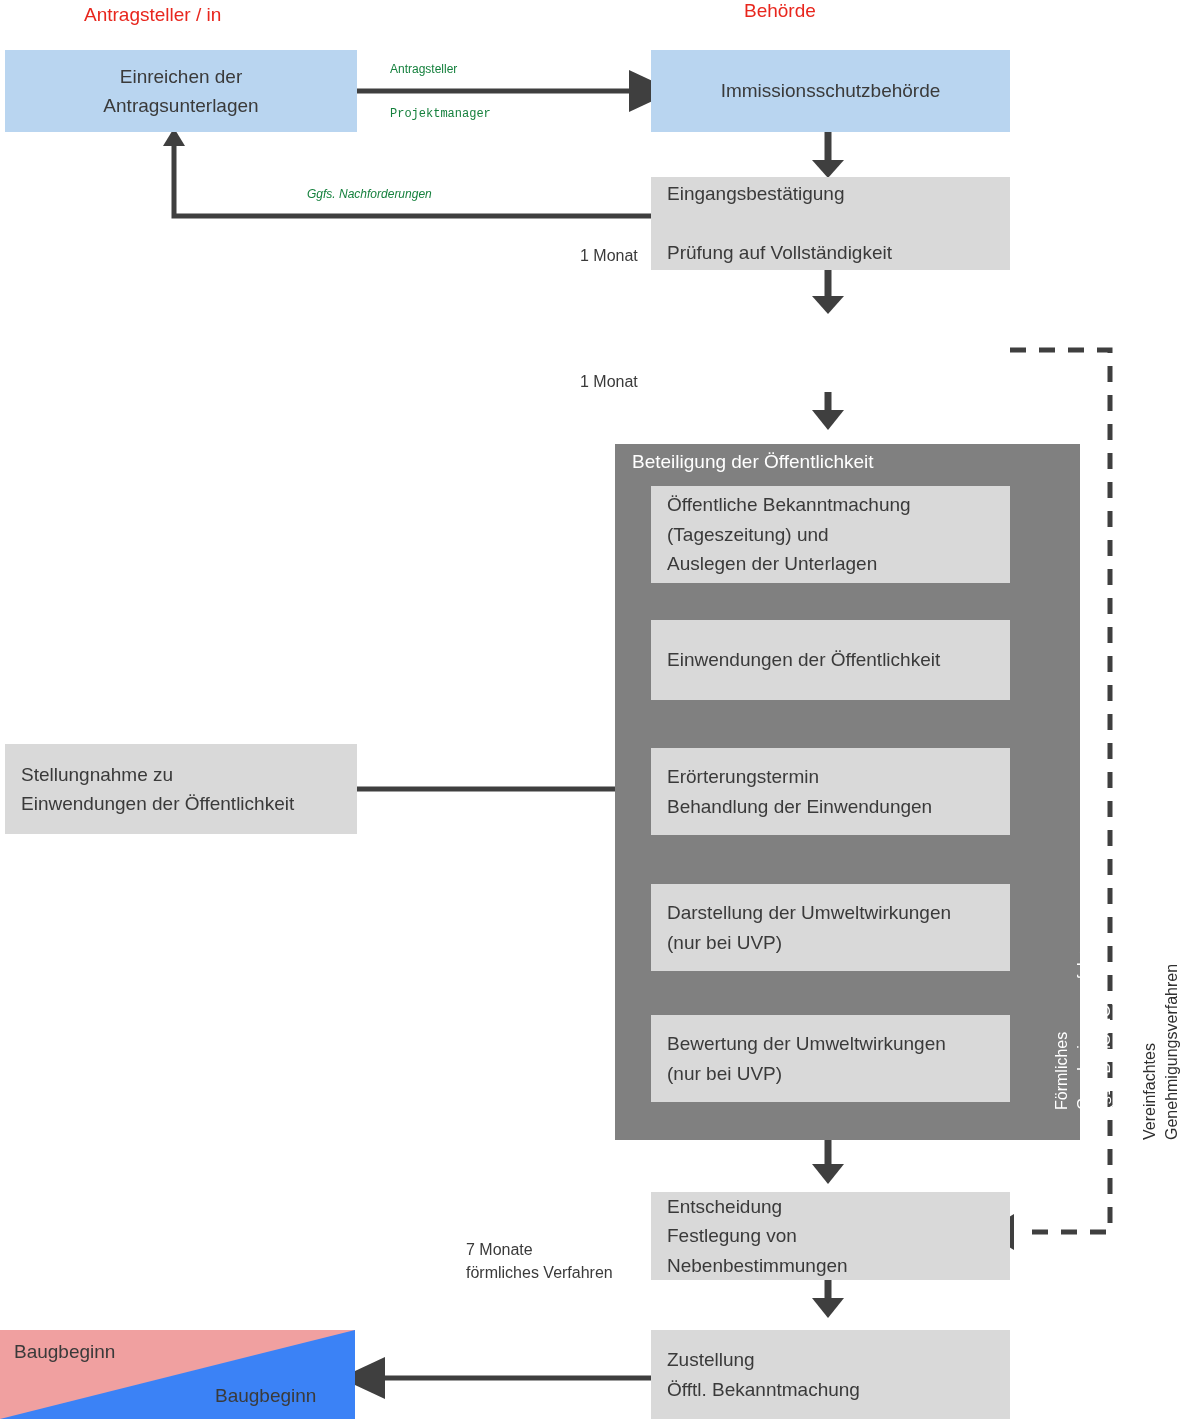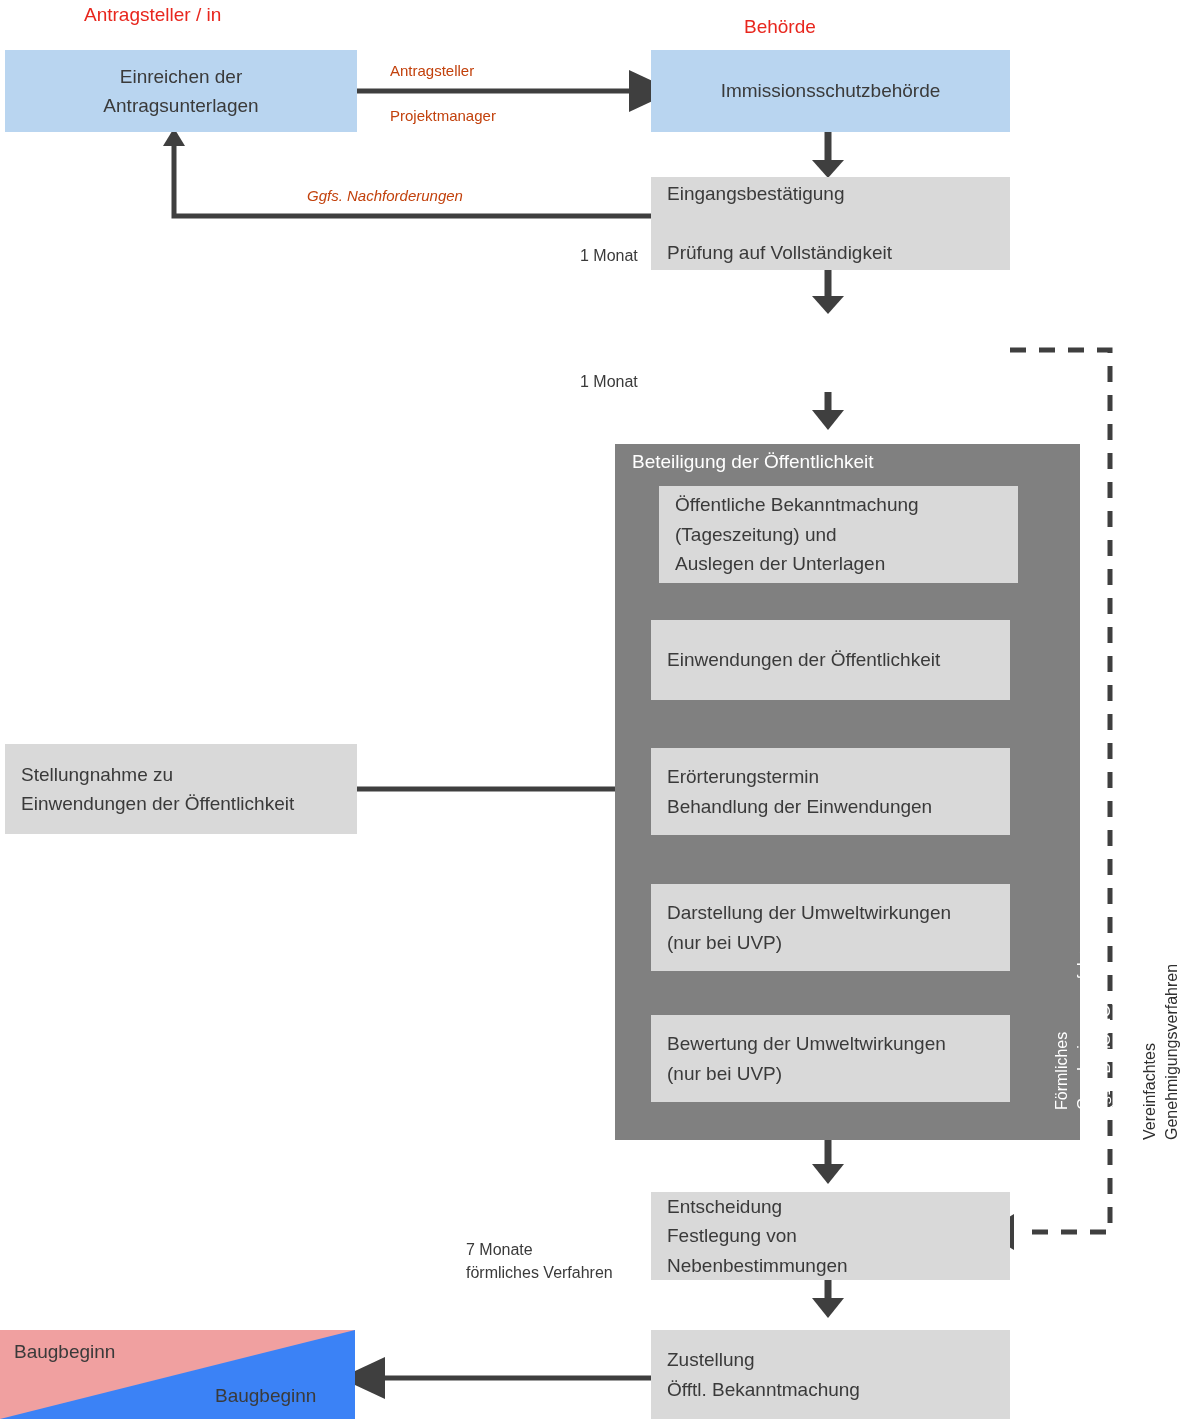--- a/index.html
+++ b/index.html
@@ -34,22 +34,22 @@
   .center  { align-items: center; text-align: center; }
   .left    { align-items: flex-start; text-align: left; padding-left: 16px; }
   .lane-title {
     position: absolute;
     color: #e8261d;
     font-size: 19px;
     white-space: nowrap;
   }
   .edge-label {
     position: absolute;
-    color: #c2410c;
-    font-size: 15px;
+    color: #15803d;
+    font-size: 12px;
     white-space: pre-line;
     line-height: 1.5;
   }
   .small-label {
     position: absolute;
     color: #3a3a3a;
     font-size: 16px;
     white-space: pre-line;
     line-height: 1.45;
   }
@@ -94,21 +94,21 @@
     color: #3a3a3a;
     white-space: nowrap;
   }
 </style>
 </head>
 <body>
 
 <div id="canvas">
 
   <div class="lane-title" style="left:84px; top:4px;">Antragsteller / in</div>
-  <div class="lane-title" style="left:744px; top:16px;">Behörde</div>
+  <div class="lane-title" style="left:744px; top:0;">Behörde</div>
 
   <svg class="overlay" viewBox="0 0 1180 1419">
     <defs>
       <marker id="ah" markerWidth="10" markerHeight="10" refX="1" refY="4.2" orient="auto" markerUnits="strokeWidth">
         <path d="M0,0 L9,4.2 L0,8.4 z" fill="#3f3f3f"></path>
       </marker>
       <marker id="ahd" markerWidth="9" markerHeight="9" refX="1" refY="3.8" orient="auto" markerUnits="strokeWidth">
         <path d="M0,0 L8,3.8 L0,7.6 z" fill="#3f3f3f"></path>
       </marker>
     </defs>
@@ -160,21 +160,21 @@
 
   <div class="node grey left" style="left:651px; top:177px; width:359px; height:93px;">Eingangsbestätigung
 
 Prüfung auf Vollständigkeit</div>
 
 
   <div class="node darkbox" style="left:615px; top:444px; width:465px; height:696px;"></div>
 
   <div class="group-title" style="left:632px; top:451px;">Beteiligung der Öffentlichkeit</div>
 
-  <div class="node grey left" style="left:651px; top:486px; width:359px; height:97px;margin-left:8px;">Öffentliche Bekanntmachung
+  <div class="node grey left" style="left:651px; top:486px; width:359px; height:97px;">Öffentliche Bekanntmachung
 (Tageszeitung) und
 Auslegen der Unterlagen</div>
 
   <div class="node grey left" style="left:651px; top:620px; width:359px; height:80px;">Einwendungen der Öffentlichkeit</div>
 
   <div class="node grey left" style="left:651px; top:748px; width:359px; height:87px;">Erörterungstermin
 Behandlung der Einwendungen</div>
 
   <div class="node grey left" style="left:651px; top:884px; width:359px; height:87px;">Darstellung der Umweltwirkungen
 (nur bei UVP)</div>
@@ -192,21 +192,21 @@
   <div class="node grey left" style="left:651px; top:1330px; width:359px; height:89px;">Zustellung
 Öfftl. Bekanntmachung</div>
 
   <div class="split-box" style="left:0px; top:1330px; width:355px; height:89px;">
     <div class="split-pink"></div>
     <div class="split-label" style="left:14px; top:11px;">Baugbeginn</div>
     <div class="split-label" style="left:215px; top:55px;">Baugbeginn</div>
   </div>
 
   <div class="edge-label" style="left:390px; top:60px;">Antragsteller</div>
-  <div class="edge-label" style="left:390px; top:105px;">Projektmanager</div>
+  <div class="edge-label" style="left:390px; top:105px;font-family:Liberation Mono, monospace;">Projektmanager</div>
   <div class="edge-label" style="left:307px; top:185px;font-style:italic;">Ggfs. Nachforderungen</div>
 
   <div class="small-label" style="left:580px; top:244px;">1 Monat</div>
   <div class="small-label" style="left:580px; top:370px;">1 Monat</div>
   <div class="small-label" style="left:466px; top:1238px;">7 Monate
 förmliches Verfahren</div>
 
   <div class="vlabel vlabel-white" style="left:1051px; top:1110px;">Förmliches Genehmigungsverfahren (§10 BImSchG)</div>
 
   <div class="vlabel vlabel-dark" style="left:1139px; top:1140px;">Vereinfachtes Genehmigungsverfahren ohne Öffentlichkeitsbeteiligung

